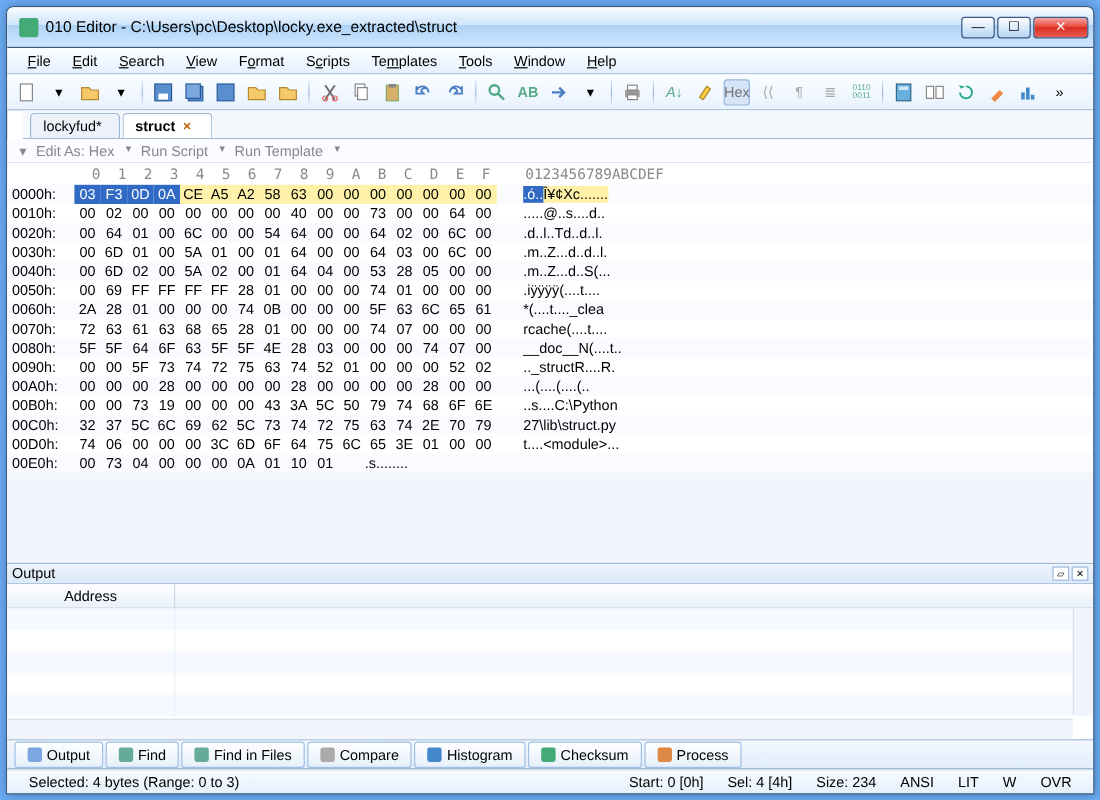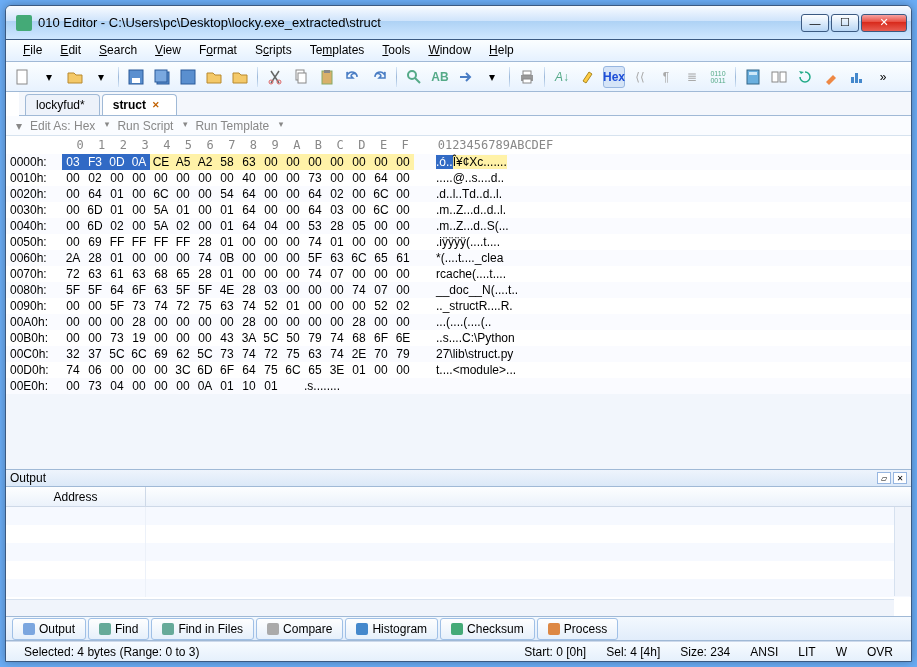--- a/index.html
+++ b/index.html
@@ -6,21 +6,21 @@
 body { background:#6badf6; width:917px; height:667px; overflow:hidden; padding:5px; }
 .window { background:#fff; border:1px solid #3b5a82; border-radius:6px 6px 0 0; overflow:hidden; height:657px; display:flex; flex-direction:column; box-shadow:0 0 10px rgba(0,0,0,0.3);}
 .titlebar { height:34px; background:linear-gradient(#f8fbff,#cfe4fb 45%,#aed2f5 46%,#cfe7ff); display:flex; align-items:center; padding:0 4px; border-bottom:1px solid #3b5a82;}
 .titlebar .icon { width:16px; height:16px; background:#4a7; border-radius:2px; margin:0 6px;}
 .titlebar .title { flex:1; color:#000; font-size:13px;}
 .winbtns { display:flex; gap:2px;}
 .winbtn { width:28px; height:18px; border:1px solid #3b5a82; border-radius:3px; display:flex; align-items:center; justify-content:center; font-size:11px; cursor:pointer;}
 .winbtn.min { background:linear-gradient(#fdfeff,#b8d6f5);}
 .winbtn.max { background:linear-gradient(#fdfeff,#b8d6f5);}
 .winbtn.close { width:46px; background:linear-gradient(#f7a3a3,#e74b3d 45%,#d82a1c 46%,#e95d52); color:#fff;}
-.menubar { height:22px; background:linear-gradient(#fbfeff,#e5f1ff); display:flex; align-items:flex-start; border-bottom:1px solid #a0b9d6; padding-left:8px;}
+.menubar { height:22px; background:linear-gradient(#fbfeff,#e5f1ff); display:flex; align-items:center; border-bottom:1px solid #a0b9d6; padding-left:8px;}
 .menubar span { padding:3px 9px; cursor:pointer;}
 .menubar span u { text-decoration:underline;}
 .toolbar { height:30px; background:linear-gradient(#fbfeff,#e8f2fe); display:flex; align-items:center; padding:0 6px; gap:4px; border-bottom:1px solid #a0b9d6;}
 .tbtn { width:22px; height:22px; display:flex; align-items:center; justify-content:center; border:1px solid transparent; border-radius:3px; cursor:pointer;}
 .tsep { width:1px; height:20px; background:linear-gradient(#d6e6f7,#9cb8d9,#d6e6f7); margin:0 2px;}
 .tabs { height:24px; background:#f4f7fc; display:flex; align-items:flex-end; padding-left:6px; border-bottom:1px solid #a0b9d6;margin-left:13px;}
 .tab { padding:3px 14px 3px 10px; border:1px solid #a0b9d6; border-bottom:none; background:#edf2fa; border-radius:4px 4px 0 0; margin-right:2px; font-family:Consolas,monospace; cursor:pointer; display:flex; align-items:center; gap:4px;}
 .tab.active { background:#fff; font-weight:bold;}
 .tab .x { font-size:9px; color:#c06000; padding:0 2px;}
 .options { height:20px; background:#fafcff; display:flex; align-items:center; padding-left:6px; gap:4px; font-family:Consolas,monospace; font-size:11px; color:#888; border-bottom:1px solid #d7e3ef;}
@@ -183,21 +183,21 @@
           <rect x="4" y="10" width="8" height="4" fill="#fff" stroke="#888"></rect>
         </svg>
       </div>
     <div class="tsep"></div>
     <div class="tbtn" style="color:#5a8;font-style:italic;">A↓</div>
     <div class="tbtn">
         <svg width="16" height="16">
           <path d="M3 12l6-9 3 2-6 9z" fill="#fc4" stroke="#a82"></path>
         </svg>
       </div>
-    <div class="tbtn" style="background:#d5e4f7;border-color:#97b6e0;font-weight:bold;color:#1d4ed8;">Hex</div>
+    <div class="tbtn" style="background:#d5e4f7;border-color:#97b6e0;font-weight:normal;color:#737373;">Hex</div>
     <div class="tbtn" style="color:#aaa;">⟨⟨</div>
     <div class="tbtn" style="color:#aaa;">¶</div>
     <div class="tbtn" style="color:#aaa;">≣</div>
     <div class="tbtn" style="color:#5a8;font-size:7px;line-height:7px;">0110<br>0011</div>
     <div class="tsep"></div>
     <div class="tbtn">
         <svg width="16" height="16">
           <rect x="2" y="1" width="12" height="14" fill="#6aafde" stroke="#368"></rect>
           <rect x="4" y="3" width="8" height="3" fill="#cfe8f8"></rect>
         </svg>

